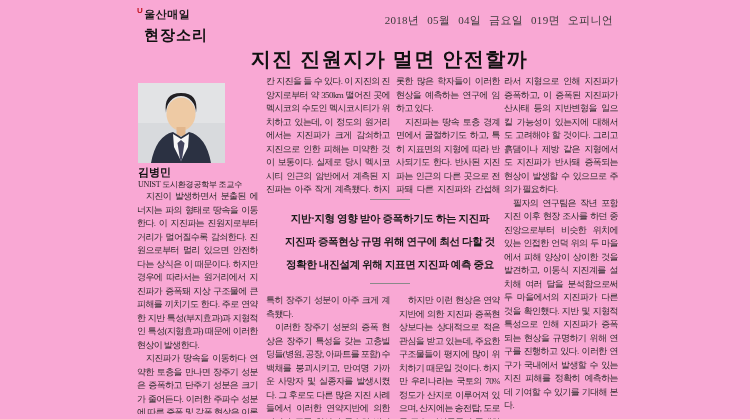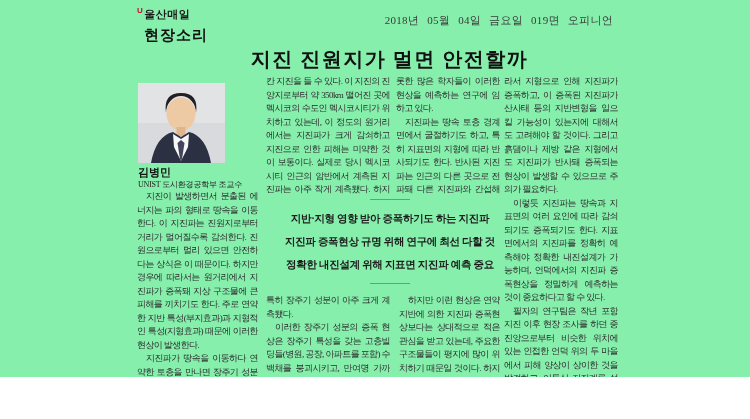--- a/index.html
+++ b/index.html
@@ -1,17 +1,17 @@
 <!DOCTYPE html>
 <html lang="ko"><head>
 <meta charset="utf-8">
 <style>
   html,body{margin:0;padding:0;background:#fff;}
   #page{
-    position:relative;width:750px;height:377px;background:#86efac;overflow:hidden;
+    position:relative;width:750px;height:419px;background:#f9a8d4;overflow:hidden;
     font-family:"Liberation Serif","DejaVu Serif",serif;color:#222;
   }
   
   .logo{position:absolute;left:137px;top:6px;font-size:11px;font-weight:bold;letter-spacing:.5px;color:#1a1a1a;}
   .logo-mark{font-size:8px;font-weight:bold;vertical-align:super;margin-right:1px;font-family:"Liberation Sans",sans-serif;}
   .section-label{position:absolute;left:144px;top:26px;font-size:15px;font-weight:bold;color:#111;letter-spacing:1px;}
   .dateline{position:absolute;top:13px;right:137px;font-size:11px;color:#3a3a3a;word-spacing:5px;letter-spacing:.3px;}
   .headline{position:absolute;left:137px;top:34px;width:481px;text-align:center;
     font-size:20px;font-weight:bold;color:#111;letter-spacing:1.5px;}
   
@@ -92,17 +92,16 @@
       <p class="cont">특히 장주기 성분이 아주 크게 계측됐다.</p>
       <p>이러한 장주기 성분의 증폭 현상은 장주기 특성을 갖는 고층빌딩들(병원, 공장, 아파트를 포함) 수백채를 붕괴시키고, 만여명 가까운 사망자 및 실종자를 발생시켰다. 그 후로도 다른 많은 지진 사례들에서 이러한 연약지반에 의한 지진파 증폭 현상이 무수히 발견됐고, 필자를 비</p>
     </div>
 
   <div id="col3bot" class="coltext">
       <p>하지만 이런 현상은 연약지반에 의한 지진파 증폭현상보다는 상대적으로 적은 관심을 받고 있는데, 주요한 구조물들이 평지에 많이 위치하기 때문일 것이다. 하지만 우리나라는 국토의 70% 정도가 산지로 이루어져 있으며, 산지에는 송전탑, 도로 등 주요 시설물들이 존재하고 있다. 그리고 산지 바로 하부에 거주시설들이 위치한 경우도 많다. 따</p>
     </div>
 
   <div id="col4" class="coltext">
       <p class="cont">라서 지형으로 인해 지진파가 증폭하고, 이 증폭된 지진파가 산사태 등의 지반변형을 일으킬 가능성이 있는지에 대해서도 고려해야 할 것이다. 그리고 흙댐이나 제방 같은 지형에서도 지진파가 반사돼 증폭되는 현상이 발생할 수 있으므로 주의가 필요하다.</p>
-      <p>이렇듯 지진파는 땅속과 지표면의 여러 요인에 따라 감쇠되기도 증폭되기도 한다. 지표면에서의 지진파를 정확히 예측해야 정확한 내진설계가 가능하며, 언덕에서의 지진파 증폭현상을 정밀하게 예측하는 것이 중요하다고 할 수 있다.</p>
       <p>필자의 연구팀은 작년 포항 지진 이후 현장 조사를 하던 중 진앙으로부터 비슷한 위치에 있는 인접한 언덕 위의 두 마을에서 피해 양상이 상이한 것을 발견하고, 이동식 지진계를 설치해 여러 달을 분석함으로써 두 마을에서의 지진파가 다른 것을 확인했다. 지반 및 지형적 특성으로 인해 지진파가 증폭되는 현상을 규명하기 위해 연구를 진행하고 있다. 이러한 연구가 국내에서 발생할 수 있는 지진 피해를 정확히 예측하는데 기여할 수 있기를 기대해 본다.</p>
     </div>
 
 </div>
 
 </body></html>

